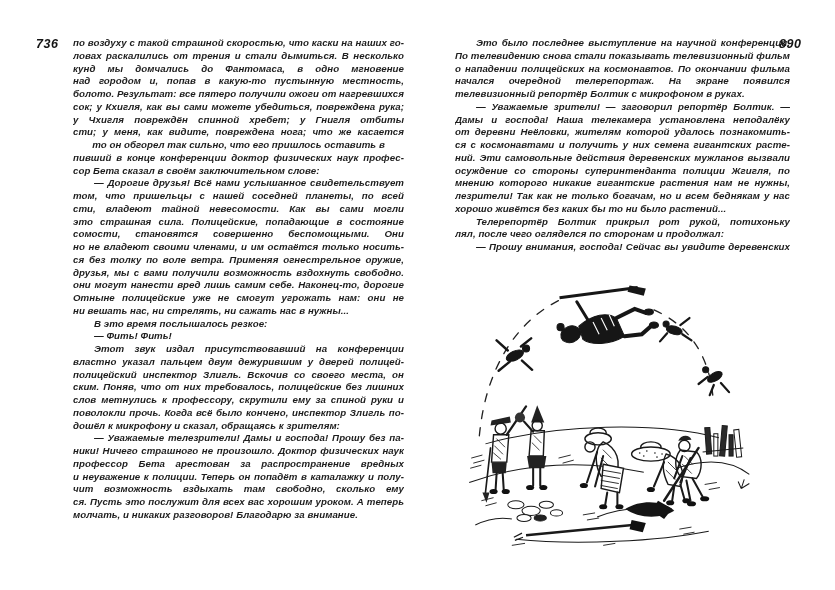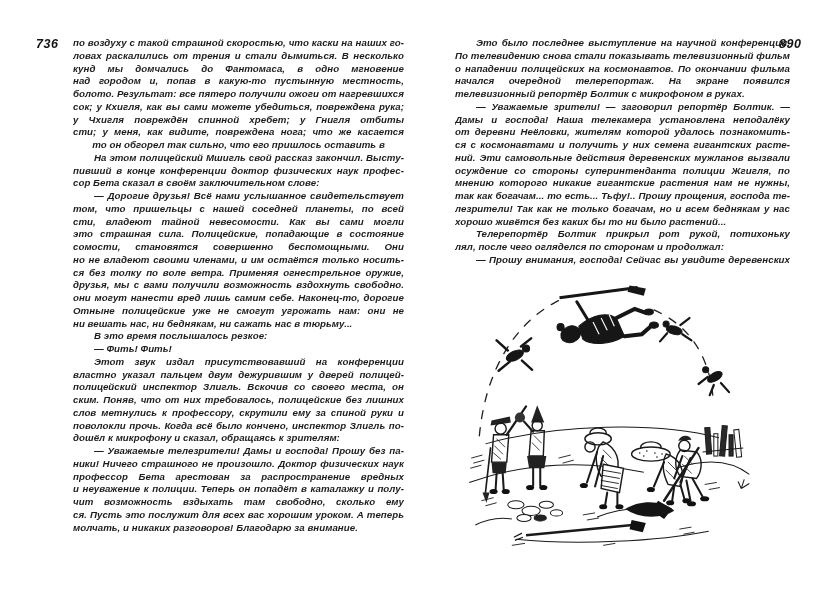--- a/index.html
+++ b/index.html
@@ -38,36 +38,35 @@
           <div class="line">ловах раскалились от трения и стали дымиться. В несколько се-</div>
           <div class="line">кунд мы домчались до Фантомаса, в одно мгновение дежурившим</div>
           <div class="line">над городом и, попав в какую-то пустынную местность, угодили в</div>
           <div class="line">болото. Результат: все пятеро получили ожоги от нагревшихся ка-</div>
           <div class="line">сок; у Кхигля, как вы сами можете убедиться, повреждена рука;</div>
           <div class="line">у Чхигля повреждён спинной хребет; у Гнигля отбиты внутренно-</div>
           <div class="line">сти; у меня, как видите, повреждена нога; что же касается Вшигля,</div>
           <div class="line last">то он обгорел так сильно, что его пришлось оставить в больнице.</div>
         </div>
         <div class="para">
-          <div class="line indent">На этом полицейский Мшигль свой рассказ закончил. Высту-</div>
           <div class="line">пивший в конце конференции доктор физических наук профес-</div>
           <div class="line last">сор Бета сказал в своём заключительном слове:</div>
         </div>
         <div class="para">
           <div class="line indent">— Дорогие друзья! Всё нами услышанное свидетельствует о</div>
           <div class="line">том, что пришельцы с нашей соседней планеты, по всей видимо-</div>
           <div class="line">сти, владеют тайной невесомости. Как вы сами могли убедиться,</div>
           <div class="line">это страшная сила. Полицейские, попадающие в состояние неве-</div>
           <div class="line">сомости, становятся совершенно беспомощными. Они абсолют-</div>
           <div class="line">но не владеют своими членами, и им остаётся только носить-</div>
           <div class="line">ся без толку по воле ветра. Применяя огнестрельное оружие,</div>
           <div class="line">друзья, мы с вами получили возможность вздохнуть свободно.</div>
           <div class="line">они могут нанести вред лишь самим себе. Наконец-то, дорогие</div>
           <div class="line">Отныне полицейские уже не смогут угрожать нам: они не смогут</div>
-          <div class="line last">ни вешать нас, ни беднякам, ни сажать нас в тюрьму...</div>
+          <div class="line last">ни вешать нас, ни стрелять, ни сажать нас в нужны...</div>
         </div>
         <div class="para">
           <div class="line last indent">В это время послышалось резкое:</div>
         </div>
         <div class="para">
           <div class="line last indent">— Фить! Фить!</div>
         </div>
         <div class="para">
           <div class="line indent">Этот звук издал присутствовавший на конференции старший</div>
           <div class="line">властно указал пальцем двум дежурившим у дверей полицей-</div>
@@ -100,21 +99,20 @@
           <div class="line last">телевизионный репортёр Болтик с микрофоном в руках.</div>
         </div>
         <div class="para">
           <div class="line indent">— Уважаемые зрители! — заговорил репортёр Болтик. —</div>
           <div class="line">Дамы и господа! Наша телекамера установлена неподалёку</div>
           <div class="line">от деревни Неёловки, жителям которой удалось познакомить-</div>
           <div class="line">ся с космонавтами и получить у них семена гигантских расте-</div>
           <div class="line">ний. Эти самовольные действия деревенских мужланов вызвали</div>
           <div class="line">осуждение со стороны суперинтенданта полиции Жгигля, по</div>
           <div class="line">мнению которого никакие гигантские растения нам не нужны,</div>
-          <div class="line">так как богачам... то есть... Тьфу!.. Прошу прощения, господа те-</div>
           <div class="line">лезрители! Так как не только богачам, но и всем беднякам у нас</div>
           <div class="line last">хорошо живётся без каких бы то ни было растений...</div>
         </div>
         <div class="para">
           <div class="line indent">Телерепортёр Болтик прикрыл рот рукой, потихоньку покаш-</div>
           <div class="line last">лял, после чего огляделся по сторонам и продолжал:</div>
         </div>
         <div class="para">
           <div class="line indent">— Прошу внимания, господа! Сейчас вы увидите деревенских</div>
         </div>

